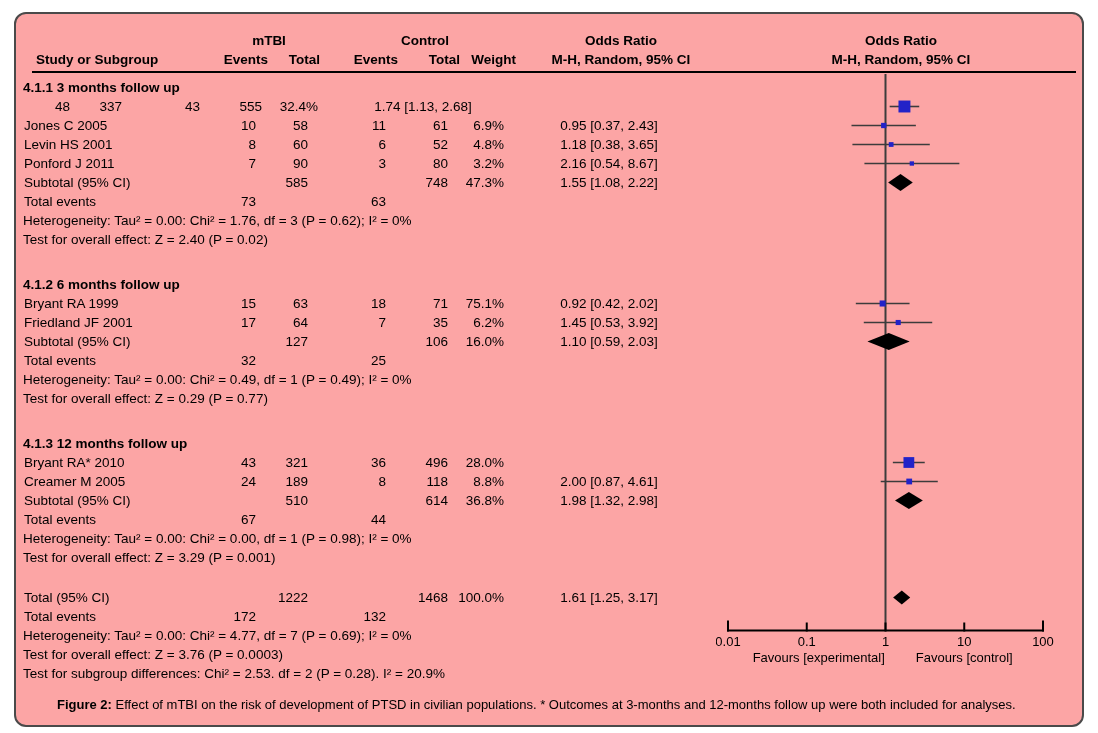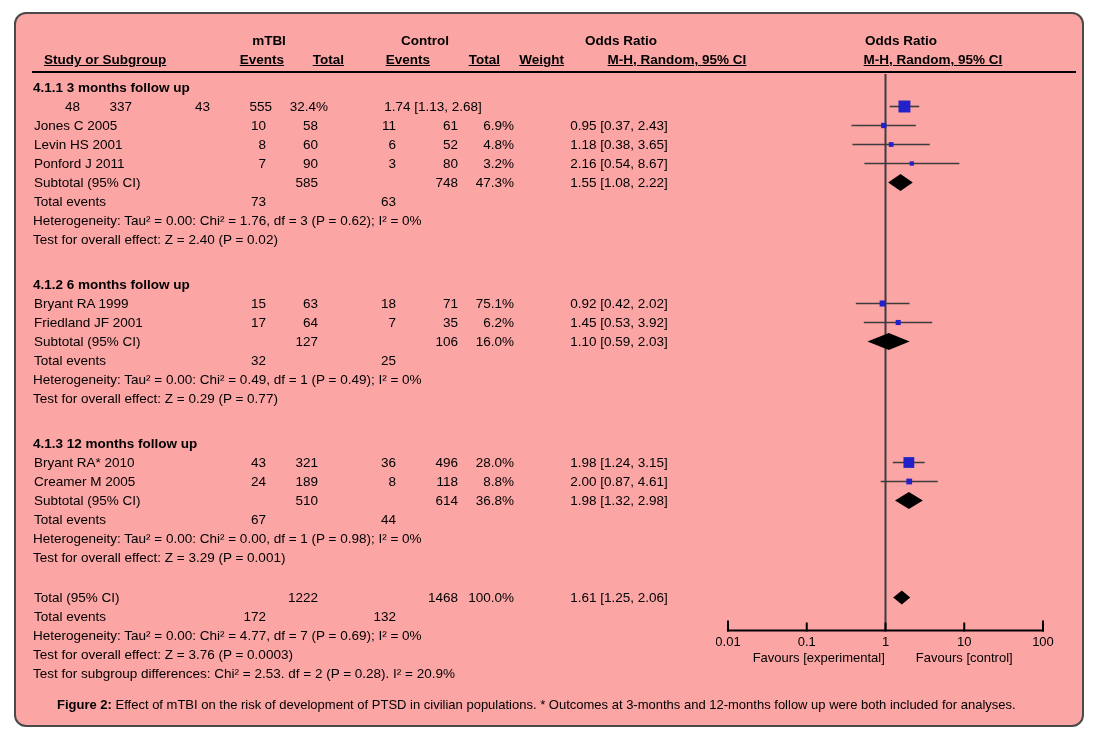--- a/index.html
+++ b/index.html
@@ -3,33 +3,33 @@
 <meta charset="utf-8">
 <style>
   html,body{margin:0;padding:0;background:#ffffff;}
   body{width:1098px;height:733px;position:relative;font-family:"Liberation Sans","DejaVu Sans",sans-serif;color:#000;}
   .frame{position:absolute;left:14px;top:12px;width:1066px;height:711px;border:2px solid #4a4a4a;border-radius:12px;background:#fca5a5;}
   .forest{position:absolute;left:0;top:0;right:0;bottom:0;}
   .hdr{padding:16px 6px 0 16px;}
   .hrow1,.hrow2{display:flex;font-weight:bold;font-size:13.5px;}
   .hrow1{height:21px;line-height:21px;}
   .hrow2{height:20px;line-height:18px;border-bottom:2px solid #000;}
-  .hrow2 .c{text-decoration:underline;margin-left:8px;}
+  .hrow2 .c{}
   .c{flex:none;white-space:nowrap;}
   .cstudy{width:182px;padding-left:4px;}
   .ce1{width:50px;text-align:right;}
   .ct1{width:52px;text-align:right;}
   .ce2{width:78px;text-align:right;}
   .ct2{width:62px;text-align:right;}
   .cw{width:56px;text-align:right;}
   .cor{width:210px;text-align:center;}
   .cplot{flex:1;text-align:center;}
   .cg1{width:102px;text-align:center;}
   .cg2{width:140px;text-align:center;padding-left:70px;box-sizing:border-box;}
-  .rows{padding-left:4px;font-size:13.5px;margin-left:10px;}
+  .rows{padding-left:4px;font-size:13.5px;}
   .row{display:flex;height:19px;line-height:19px;}
   .row.section{font-weight:bold;margin-top:5px;}
   .row.spacer{height:21px;}
   .row .note{padding-left:3px;white-space:nowrap;}
   .plot-svg{position:absolute;left:700px;top:0;width:362px;height:711px;pointer-events:none;}
   .caption{position:absolute;left:16px;bottom:12px;right:16px;font-size:13px;line-height:16px;white-space:nowrap;}
   .caption .capb{font-weight:bold;margin-left:25px;}
 </style>
 </head>
 <body>
@@ -163,21 +163,20 @@
         <div class="row section">
           <div class="c note">4.1.3 12 months follow up</div>
         </div>
         <div class="row study">
           <div class="c cstudy">Bryant RA* 2010</div>
           <div class="c ce1">43</div>
           <div class="c ct1">321</div>
           <div class="c ce2">36</div>
           <div class="c ct2">496</div>
           <div class="c cw">28.0%</div>
-          <div class="c cor">1.98 [1.24, 3.15]</div>
         </div>
         <div class="row study">
           <div class="c cstudy">Creamer M 2005</div>
           <div class="c ce1">24</div>
           <div class="c ct1">189</div>
           <div class="c ce2">8</div>
           <div class="c ct2">118</div>
           <div class="c cw">8.8%</div>
           <div class="c cor">2.00 [0.87, 4.61]</div>
         </div>
@@ -203,21 +202,21 @@
           <div class="c note">Test for overall effect: Z = 3.29 (P = 0.001)</div>
         </div>
         <div class="row spacer"></div>
         <div class="row total">
           <div class="c cstudy">Total (95% CI)</div>
           <div class="c ce1"></div>
           <div class="c ct1">1222</div>
           <div class="c ce2"></div>
           <div class="c ct2">1468</div>
           <div class="c cw">100.0%</div>
-          <div class="c cor">1.61 [1.25, 2.06]</div>
+          <div class="c cor">1.61 [1.25, 3.17]</div>
         </div>
         <div class="row events">
           <div class="c cstudy">Total events</div>
           <div class="c ce1">172</div>
           <div class="c ct1"></div>
           <div class="c ce2">132</div>
         </div>
         <div class="row note">
           <div class="c note">Heterogeneity: Tau² = 0.00: Chi² = 4.77, df = 7 (P = 0.69); I² = 0%</div>
         </div>

